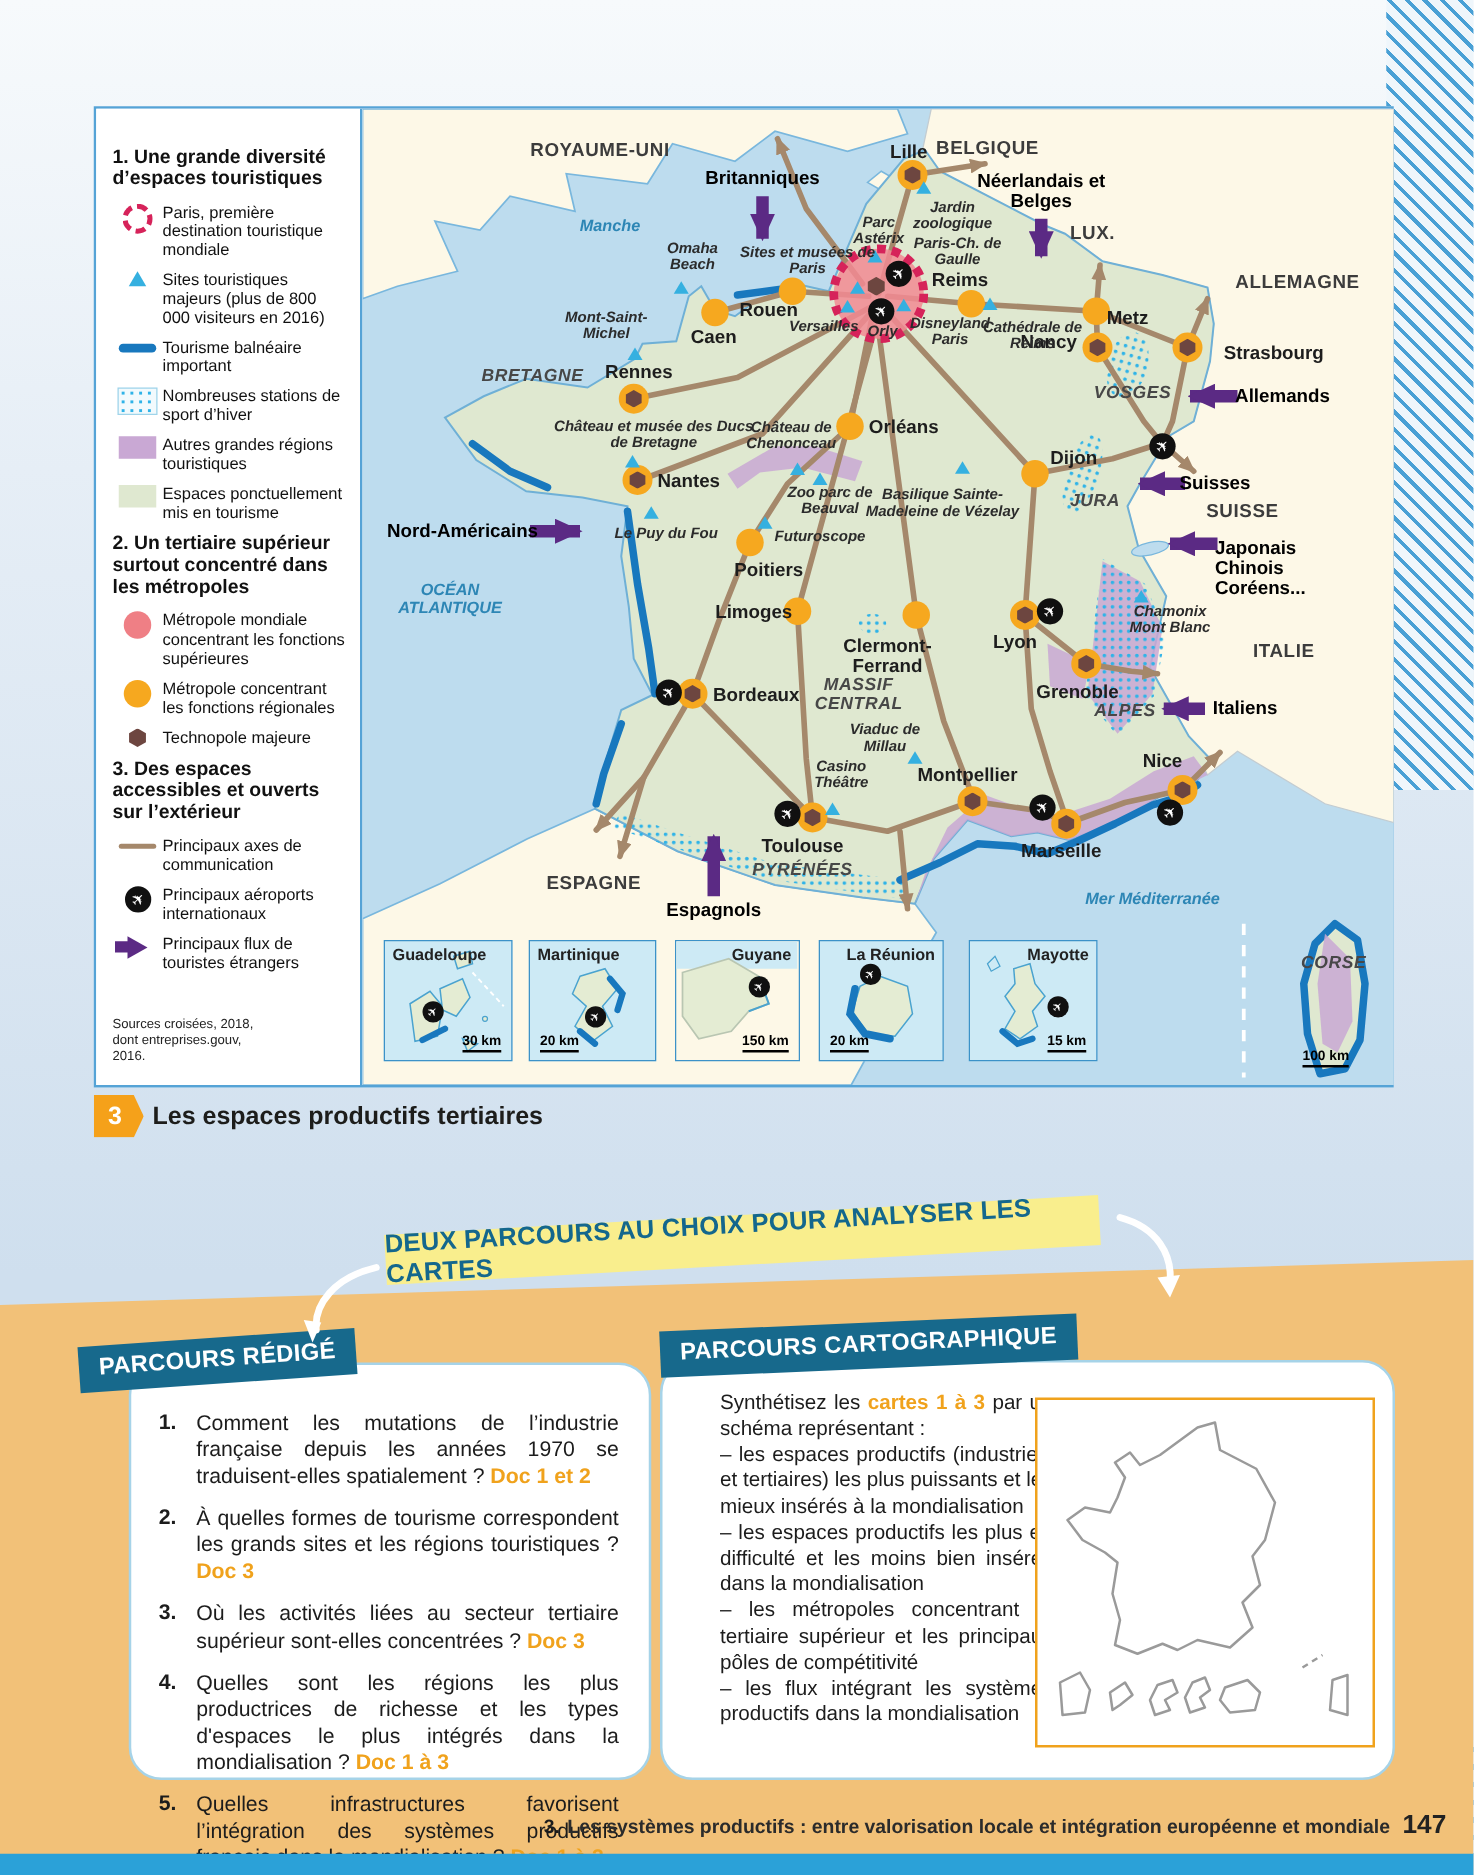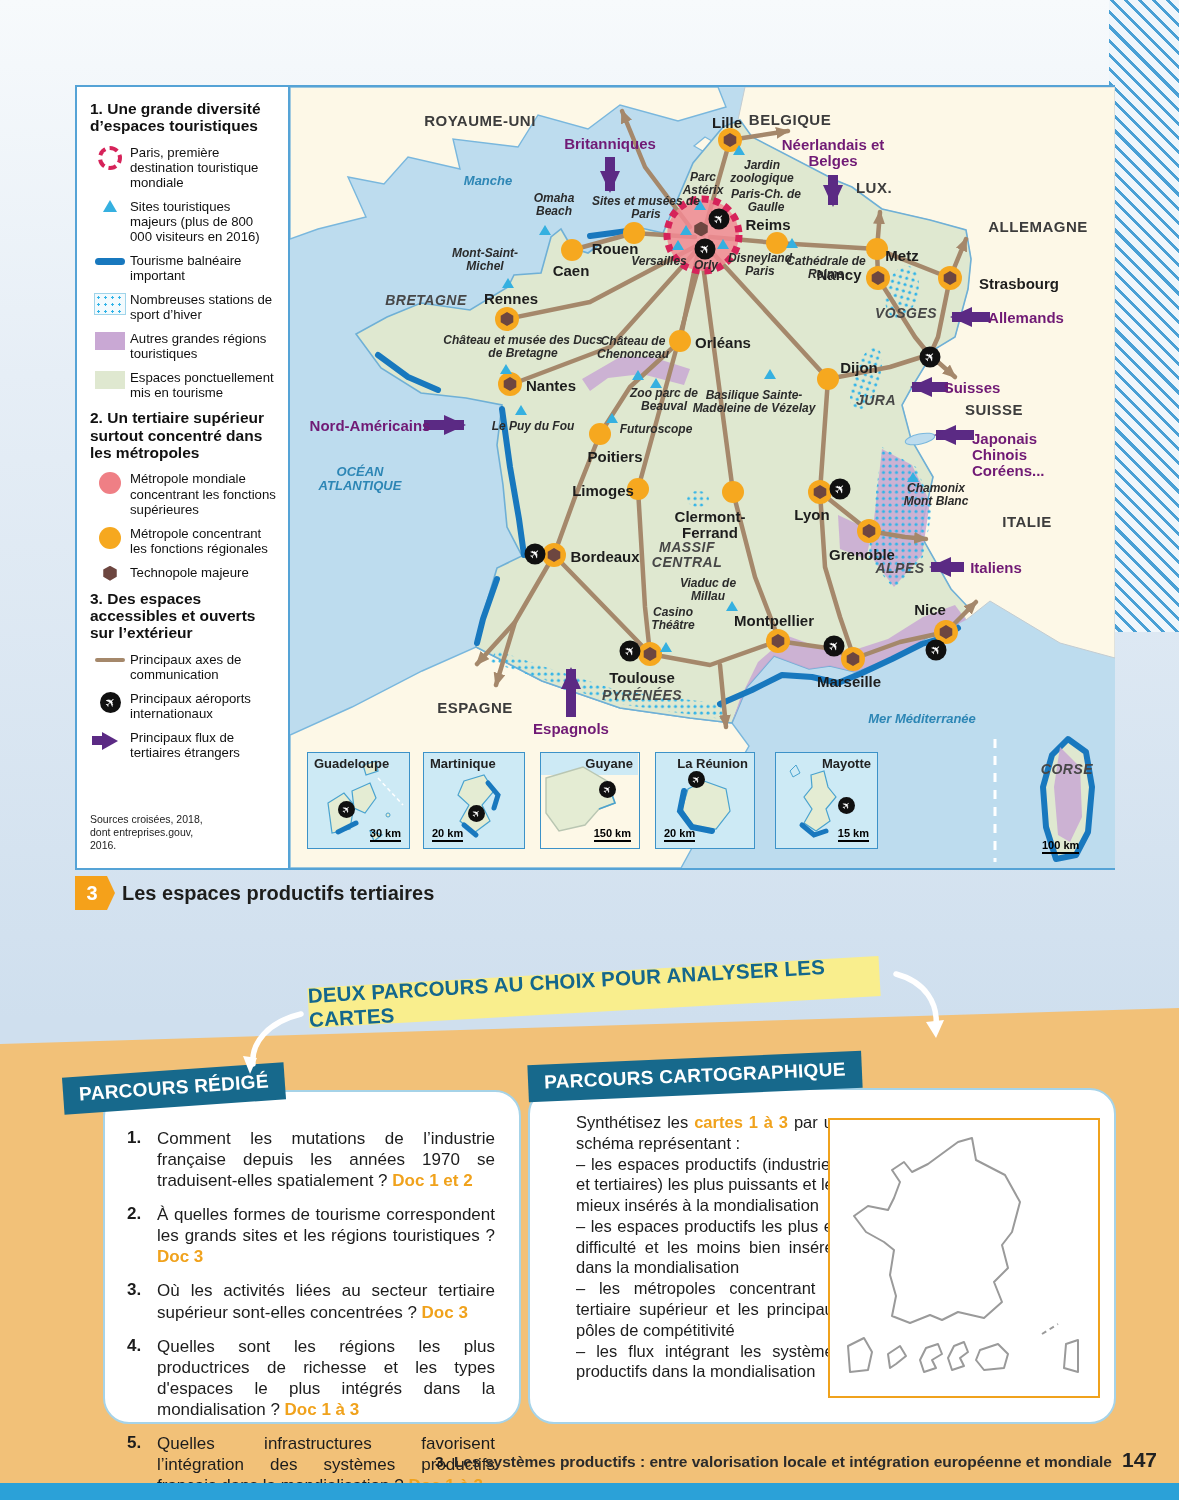--- a/index.html
+++ b/index.html
@@ -3,21 +3,21 @@
 <meta charset="utf-8">
 <style>
   html,body{margin:0;padding:0;}
   .page{position:relative;width:1179px;height:1500px;overflow:hidden;
     background:linear-gradient(180deg,#f7fafc 0%,#e6eef6 25%,#cfdfee 68%,#cfdfee 100%);
     font-family:"Liberation Sans",sans-serif;color:#1c1c1c;}
   
   .hatch{position:absolute;background:repeating-linear-gradient(45deg,rgba(255,255,255,0) 0 7px,#49a0d5 7px 10px);background-color:#eff6fb;}
   
   .doc{position:absolute;left:75px;top:85px;width:1040px;height:785px;border:2px solid #55a3d6;background:#fff;box-sizing:border-box;}
-  .legend{position:absolute;left:0;top:0;width:213px;height:100%;background:#fff;border-right:2px solid #55a3d6;box-sizing:border-box;padding:13px 10px 0 13px;}
+  .legend{position:absolute;left:0;top:0;width:213px;height:100%;background:#fff;border-right:2px solid #55a3d6;box-sizing:border-box;padding:30px 10px 0 13px;}
   .legend h3{font-size:15.5px;line-height:1.12;margin:0 0 10px 0;color:#111;}
   .litem{display:flex;margin-bottom:9px;align-items:flex-start;}
   .lsym{width:40px;flex:0 0 40px;display:flex;justify-content:center;padding-top:1px;}
   .ltxt{flex:1;font-size:13.2px;line-height:1.14;color:#111;}
   .sec{margin-top:22px;}
   .src{position:absolute;left:13px;bottom:16px;width:130px;font-size:10.5px;line-height:1.25;color:#222;}
   
   .sun{width:24px;height:24px;border-radius:50%;border:4.5px dashed #d6235a;box-sizing:border-box;}
   .tri{width:0;height:0;border-left:7px solid transparent;border-right:7px solid transparent;border-bottom:12px solid #35b0e0;}
   .tri.small{border-left-width:6px;border-right-width:6px;border-bottom-width:10px;}
@@ -35,21 +35,21 @@
   .parrow::before{content:"";position:absolute;left:-26px;top:-4.5px;width:11px;height:9px;background:#5b2a84;}
   
   .maparea{position:absolute;left:213px;top:0;width:825px;height:781px;background:#bddcee;overflow:hidden;}
   .mlb{position:absolute;transform:translate(-50%,-50%);text-align:center;white-space:nowrap;z-index:5;}
   .wrap{white-space:normal;line-height:1.05;}
   .country{font-weight:bold;font-size:15px;color:#3c3c3c;letter-spacing:.5px;}
   .sea{font-style:italic;font-weight:bold;color:#2d86b5;font-size:13px;}
   .reg{font-style:italic;font-weight:bold;color:#474747;font-size:14px;letter-spacing:.5px;}
   .city{font-weight:bold;font-size:15px;color:#1d1d1d;}
   .site{font-style:italic;font-weight:bold;font-size:12px;color:#2b2b2b;}
-  .flux{font-weight:bold;font-size:15px;color:#701a75;}
+  .flux{font-weight:bold;font-size:15px;color:#000000;}
   .msym{position:absolute;transform:translate(-50%,-50%);z-index:4;}
   .citypt{width:22px;height:22px;border-radius:50%;background:#f6a81f;}
   .techpt{width:24px;height:24px;border-radius:50%;background:#f6a81f;display:flex;align-items:center;justify-content:center;}
   .techpt .hexa{width:14px;height:14px;}
   .mair{width:21px;height:21px;border-radius:50%;background:#101010;color:#fff;display:flex;align-items:center;justify-content:center;font-size:13px;z-index:6;}
   .mair span{transform:rotate(-45deg);}
   
   .inset{position:absolute;background:#cdeaf5;border:1.5px solid #3c92c8;box-sizing:border-box;z-index:7;}
   .iname{position:absolute;font-weight:bold;font-size:13px;color:#222;z-index:2;}
   .iscale{position:absolute;font-weight:bold;font-size:11px;color:#000;border-bottom:2.5px solid #000;padding-bottom:1px;z-index:2;}
@@ -160,21 +160,21 @@
             <div class="airp">
               <span>✈</span>
             </div>
           </div>
           <div class="ltxt">Principaux aéroports internationaux</div>
         </div>
       <div class="litem">
           <div class="lsym">
             <div class="parrow"></div>
           </div>
-          <div class="ltxt">Principaux flux de tertiaires étrangers</div>
+          <div class="ltxt">Principaux flux de touristes étrangers</div>
         </div>
 
       <div class="src">Sources croisées, 2018, dont entreprises.gouv, 2016.</div>
     </div>
 
     <div class="maparea">
       <svg width="825" height="781" viewBox="0 0 825 781">
         <defs>
           <pattern id="dots" width="6.5" height="6.5" patternUnits="userSpaceOnUse">
               <circle cx="2" cy="2" r="1.5" fill="#2fb3e8"></circle>

